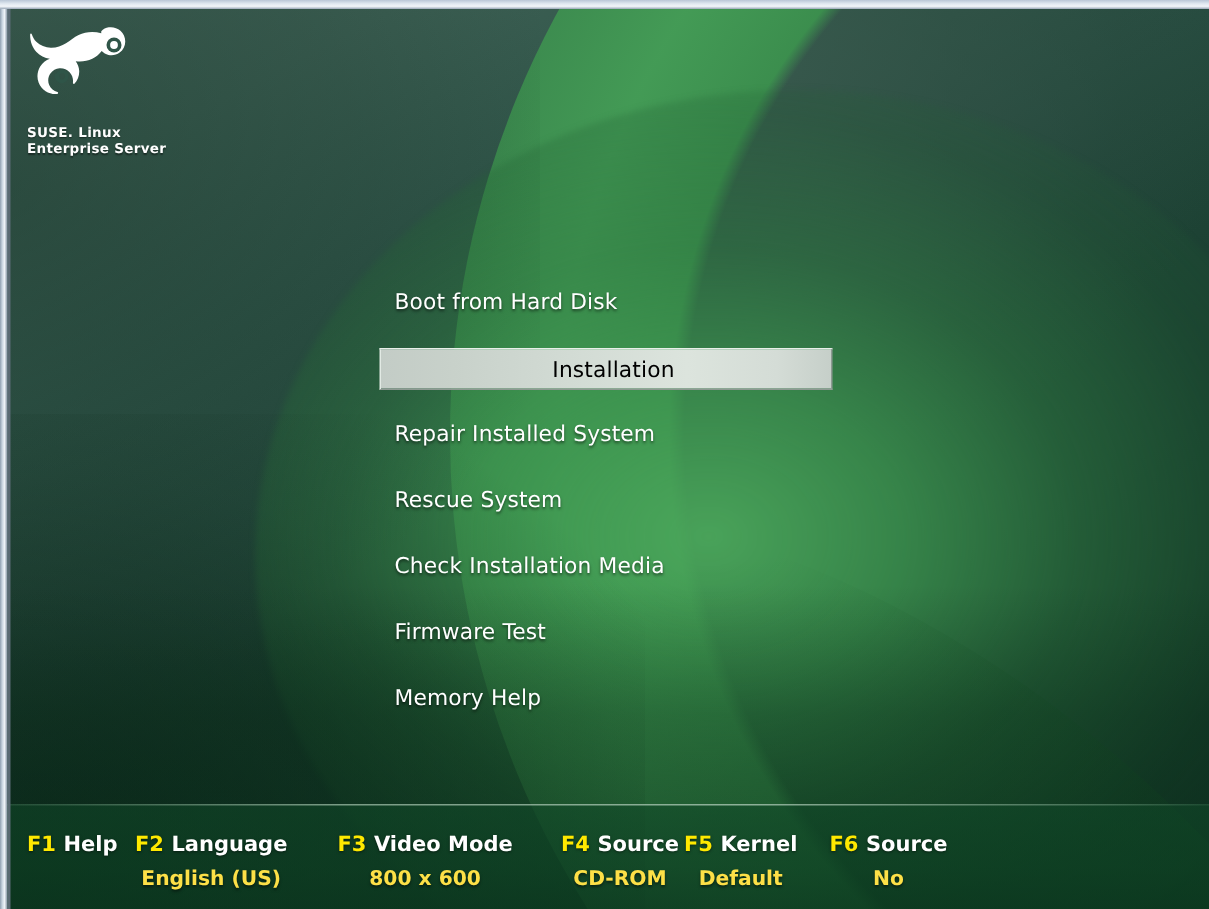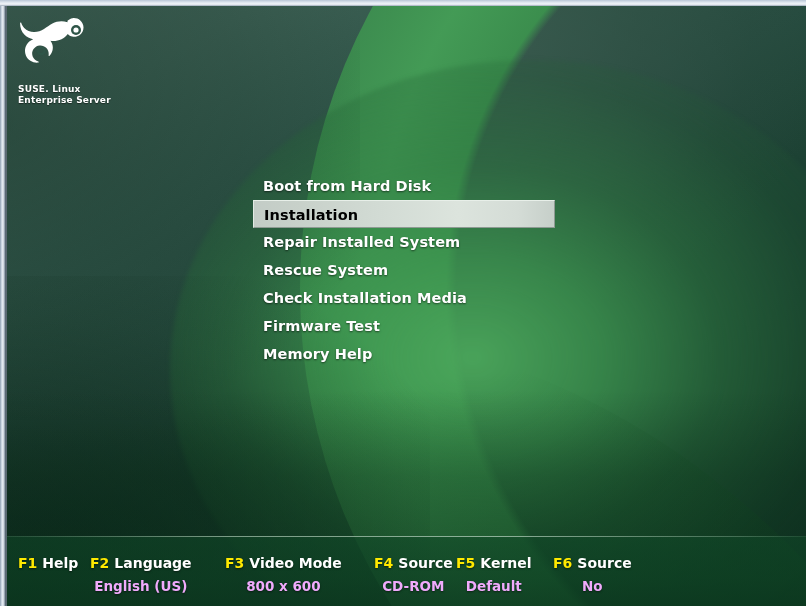--- a/index.html
+++ b/index.html
@@ -198,41 +198,43 @@
     left: 253px; top: 172px;
     width: 302px;
     z-index: 25;
   }
   .menu-item {
     position: relative;
     height: 28px;
     line-height: 28px;
     padding-left: 10px;
     font-size: 14.5px;
-    font-weight: bold;
+    font-weight: normal;
     color: #ffffff;
     letter-spacing: 0.1px;
     text-shadow: 0 1px 2px rgba(0,0,0,0.55);
     white-space: nowrap;
     box-sizing: border-box;
+    margin-top: 16px;
   }
   .menu-item.selected {
     color: #000000;
     text-shadow: none;
     background: linear-gradient(to right,
         #c3ccc6 0%,
         #c8d1ca 16%,
         #d2dbd4 42%,
         #dce4dd 68%,
         #d4dcd6 88%,
         #c6cfc9 100%);
     border-top: 1px solid #e8efe9;
     border-left: 1px solid #e2eae4;
     border-right: 1px solid #8e9a93;
     border-bottom: 1px solid #8e9a93;
+    text-align: center;
   }
 
   
   .bootopts {
     position: absolute;
     left: 160px; top: 480px;
     z-index: 25;
     width: 640px;
     height: 28px;
   }
@@ -293,21 +295,21 @@
     color: #ffe900;
   }
   .fkey-label {
     color: #ffffff;
     margin-left: 5px;
   }
   .fkey-value {
     display: block;
     font-size: 13.5px;
     font-weight: bold;
-    color: #f0abfc;
+    color: #fde047;
     line-height: 24px;
     text-shadow: 0 1px 2px rgba(0,0,0,0.5);
     text-align: center;
   }
 </style>
 </head>
 <body>
 
 <div id="screen">
 

